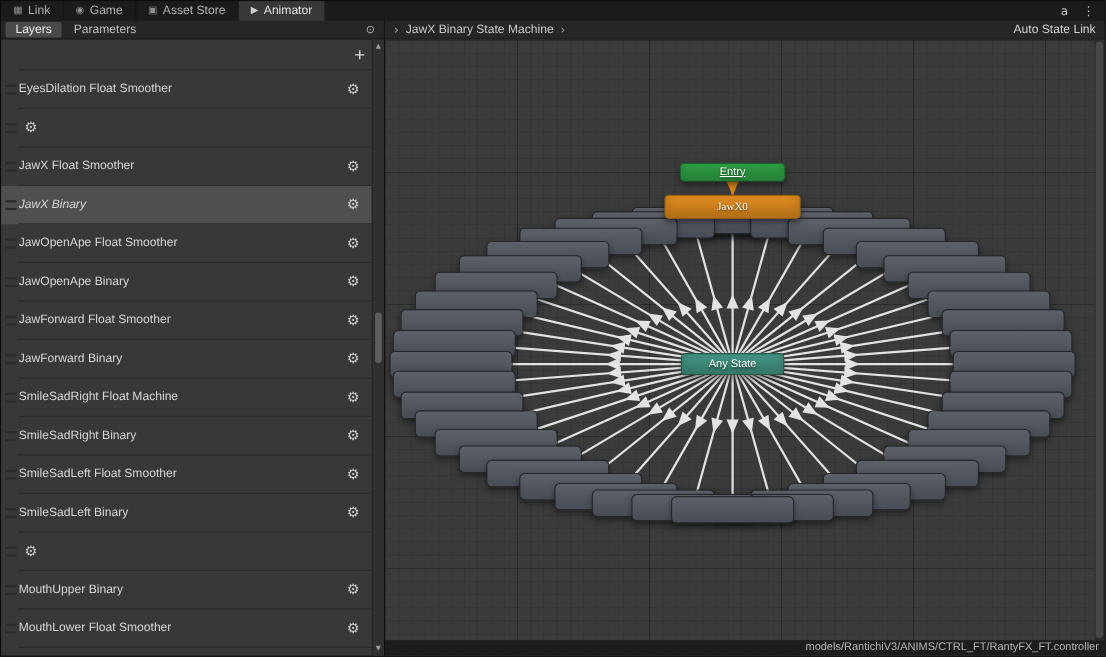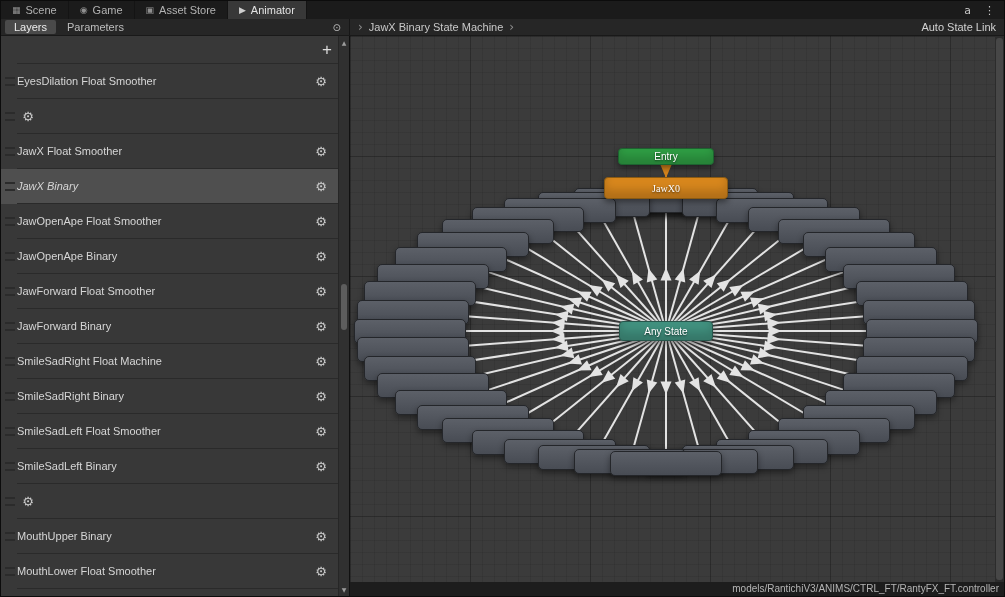--- a/index.html
+++ b/index.html
@@ -55,37 +55,37 @@
       repeating-linear-gradient(to bottom, rgba(0,0,0,0.20) 0 1px, transparent 1px 120px),
       repeating-linear-gradient(to right, rgba(0,0,0,0.08) 0 1px, transparent 1px 12px),
       repeating-linear-gradient(to bottom, rgba(0,0,0,0.08) 0 1px, transparent 1px 12px);
   }
   .transitions { position:absolute; left:0; top:0; z-index:0; pointer-events:none; }
   .nodes-layer { position:absolute; inset:0; z-index:1; }
   .ring-node { position:absolute; background:linear-gradient(#5c6068,#484c54); border:1px solid #24262a; border-radius:5px; box-shadow:0 3px 6px rgba(0,0,0,0.40); }
   .g-node { position:absolute; border-radius:4px; display:flex; align-items:center; justify-content:center; font-size:10px; color:#fff;
     text-shadow:0 1px 2px rgba(0,0,0,0.6);
     box-shadow:0 3px 6px rgba(0,0,0,0.45), inset 0 -8px 10px rgba(0,0,0,0.18); }
-  .g-node.entry { border:1px solid #1d6330; }
+  .g-node.entry { border:1px solid #1d6330;text-decoration:underline; }
   .g-node.jawx0 { border:1px solid #8a5a12;font-family:Liberation Serif, serif; }
   .g-node.anystate { border:1px solid #27564c; }
 
   .path-bar { position:absolute; left:0; right:0; bottom:0; height:14px; background:#1d1d1d; color:#b5b5b5; font-size:10px; line-height:14px; text-align:right; padding-right:5px; z-index:3000; }
   .graph-scroll { position:absolute; right:0; top:0; bottom:14px; width:9px; background:#2c2c2c; z-index:3001; }
   .graph-scroll .thumb { position:absolute; left:1px; right:1px; top:2px; bottom:2px; background:#474747; border-radius:3px; }
 </style>
 </head>
 <body>
 
 <div class="window">
 
   <div class="tabbar">
     <div class="tab">
       <span class="icon">▦</span>
-      <span>Scene</span>
+      <span>Link</span>
     </div>
     <div class="tab">
       <span class="icon">◉</span>
       <span>Game</span>
     </div>
     <div class="tab">
       <span class="icon">▣</span>
       <span>Asset Store</span>
     </div>
     <div class="tab active">

